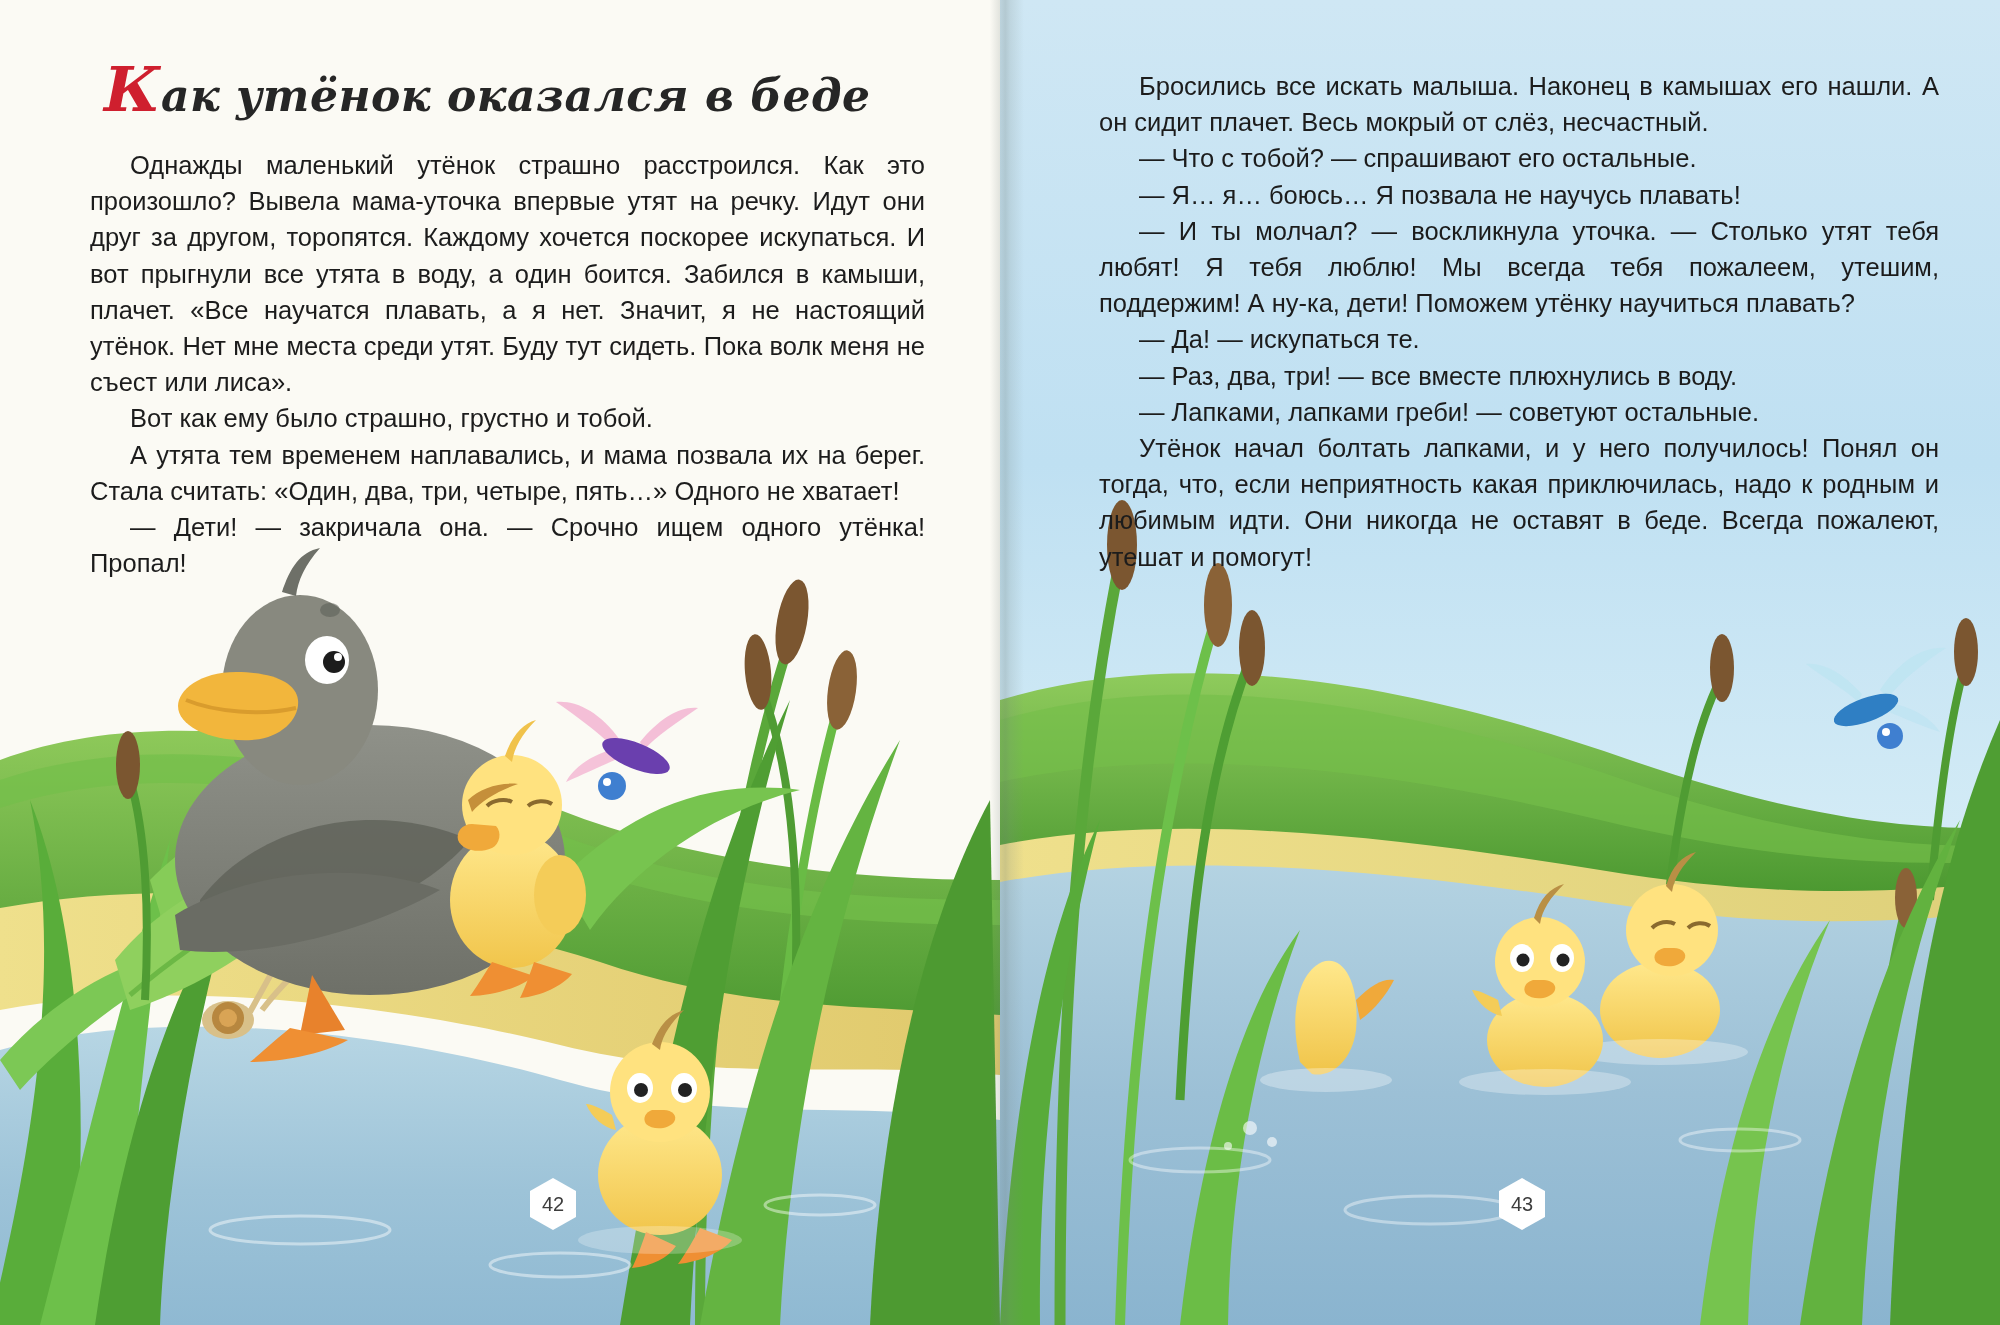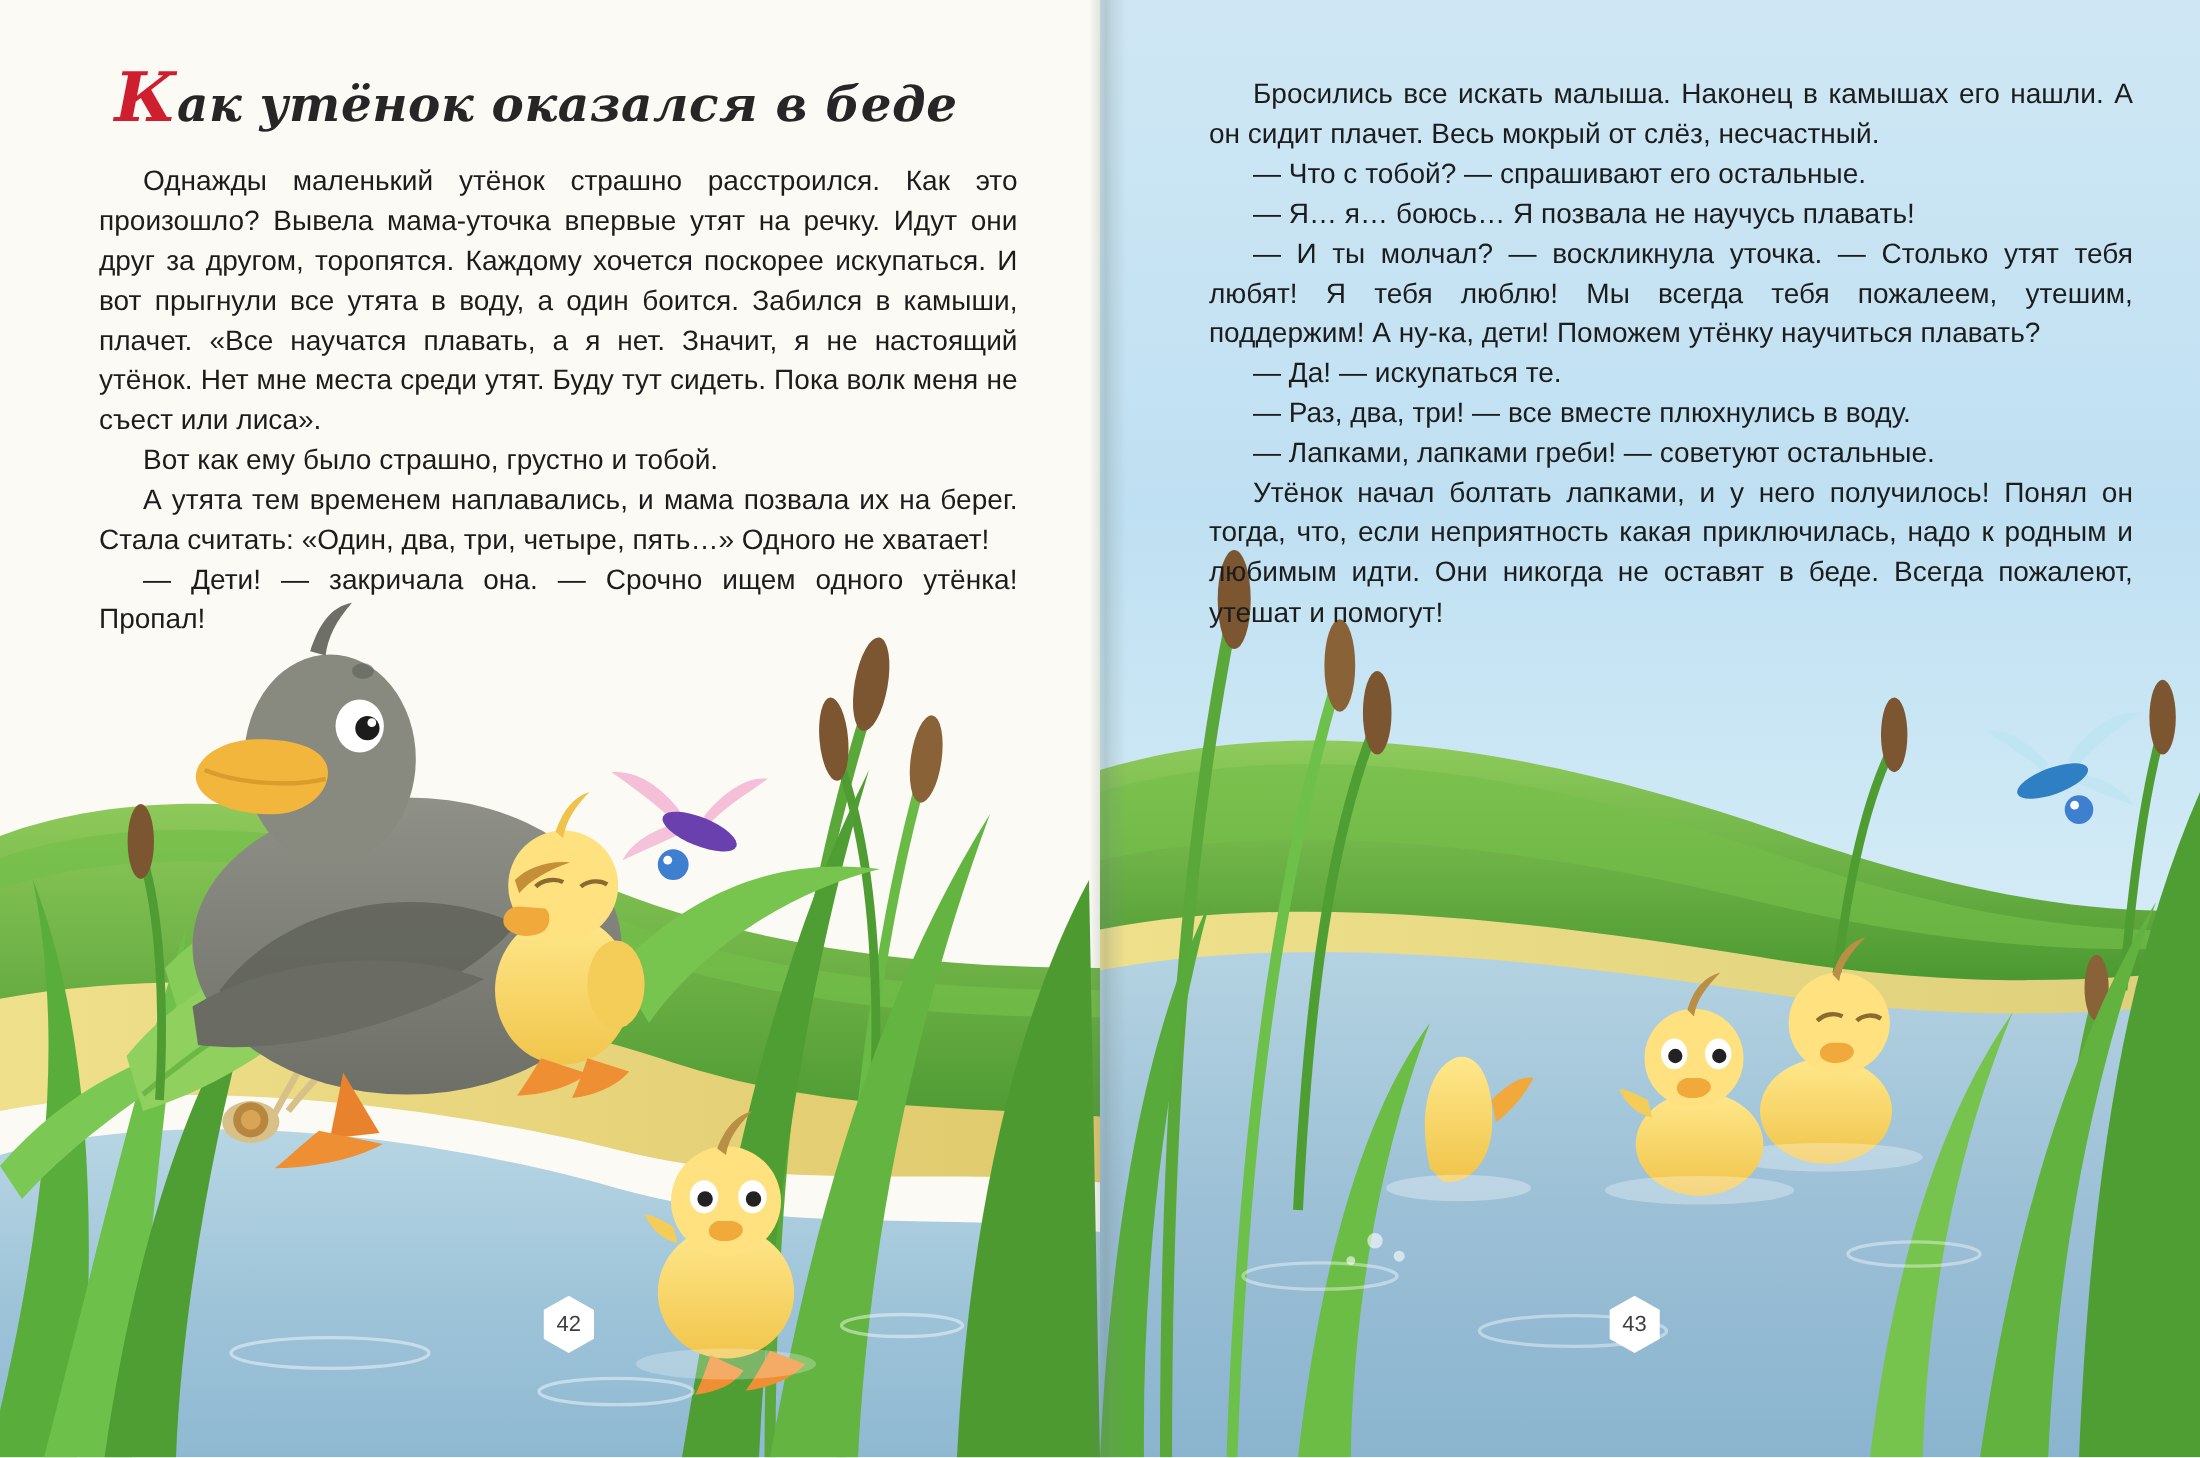--- a/index.html
+++ b/index.html
@@ -109,20 +109,21 @@
     z-index: 60;
     width: 46px;
     height: 52px;
     display: flex;
     align-items: center;
     justify-content: center;
     font-size: 20px;
     color: #3d3d3d;
     background: #ffffff;
     clip-path: polygon(50% 0%, 100% 25%, 100% 75%, 50% 100%, 0% 75%, 0% 25%);
+    margin-left: 36px;
   }
   .folio-left { left: 494px; bottom: 95px; }
   .folio-right { left: 1463px; bottom: 95px; }
 </style>
 </head>
 <body>
 
 <div id="spread">
 
   <div class="page page-left">

